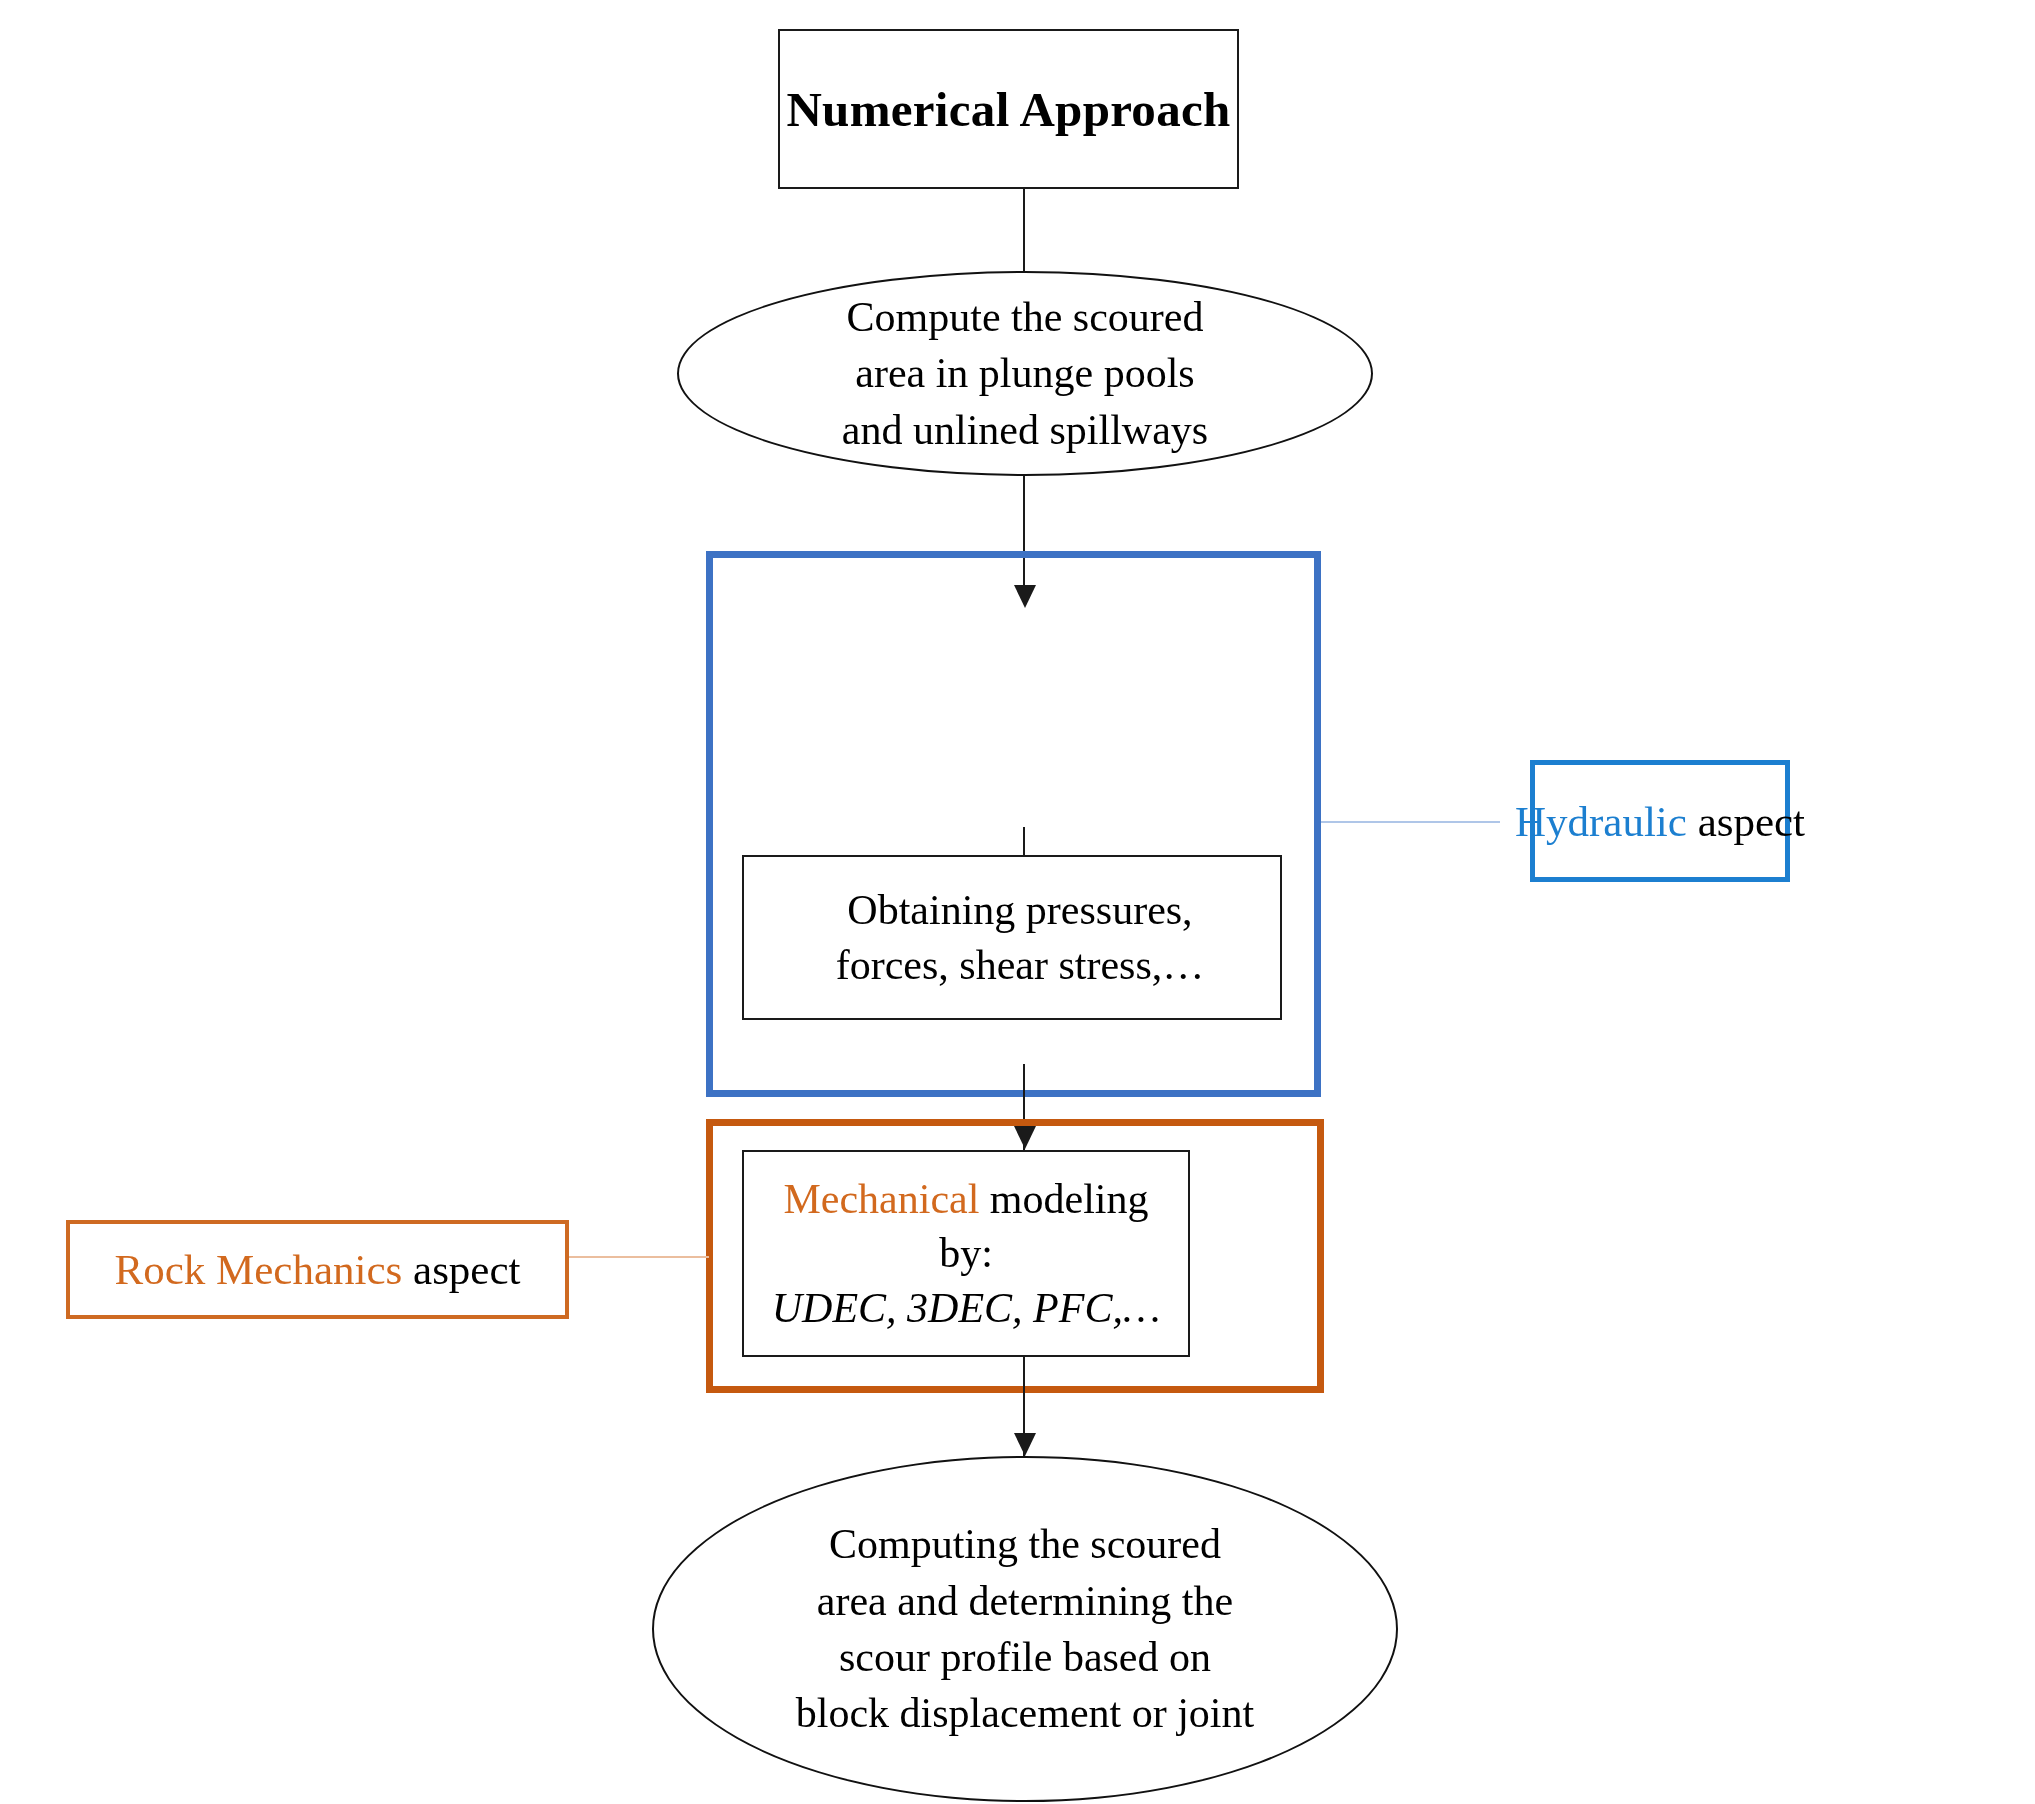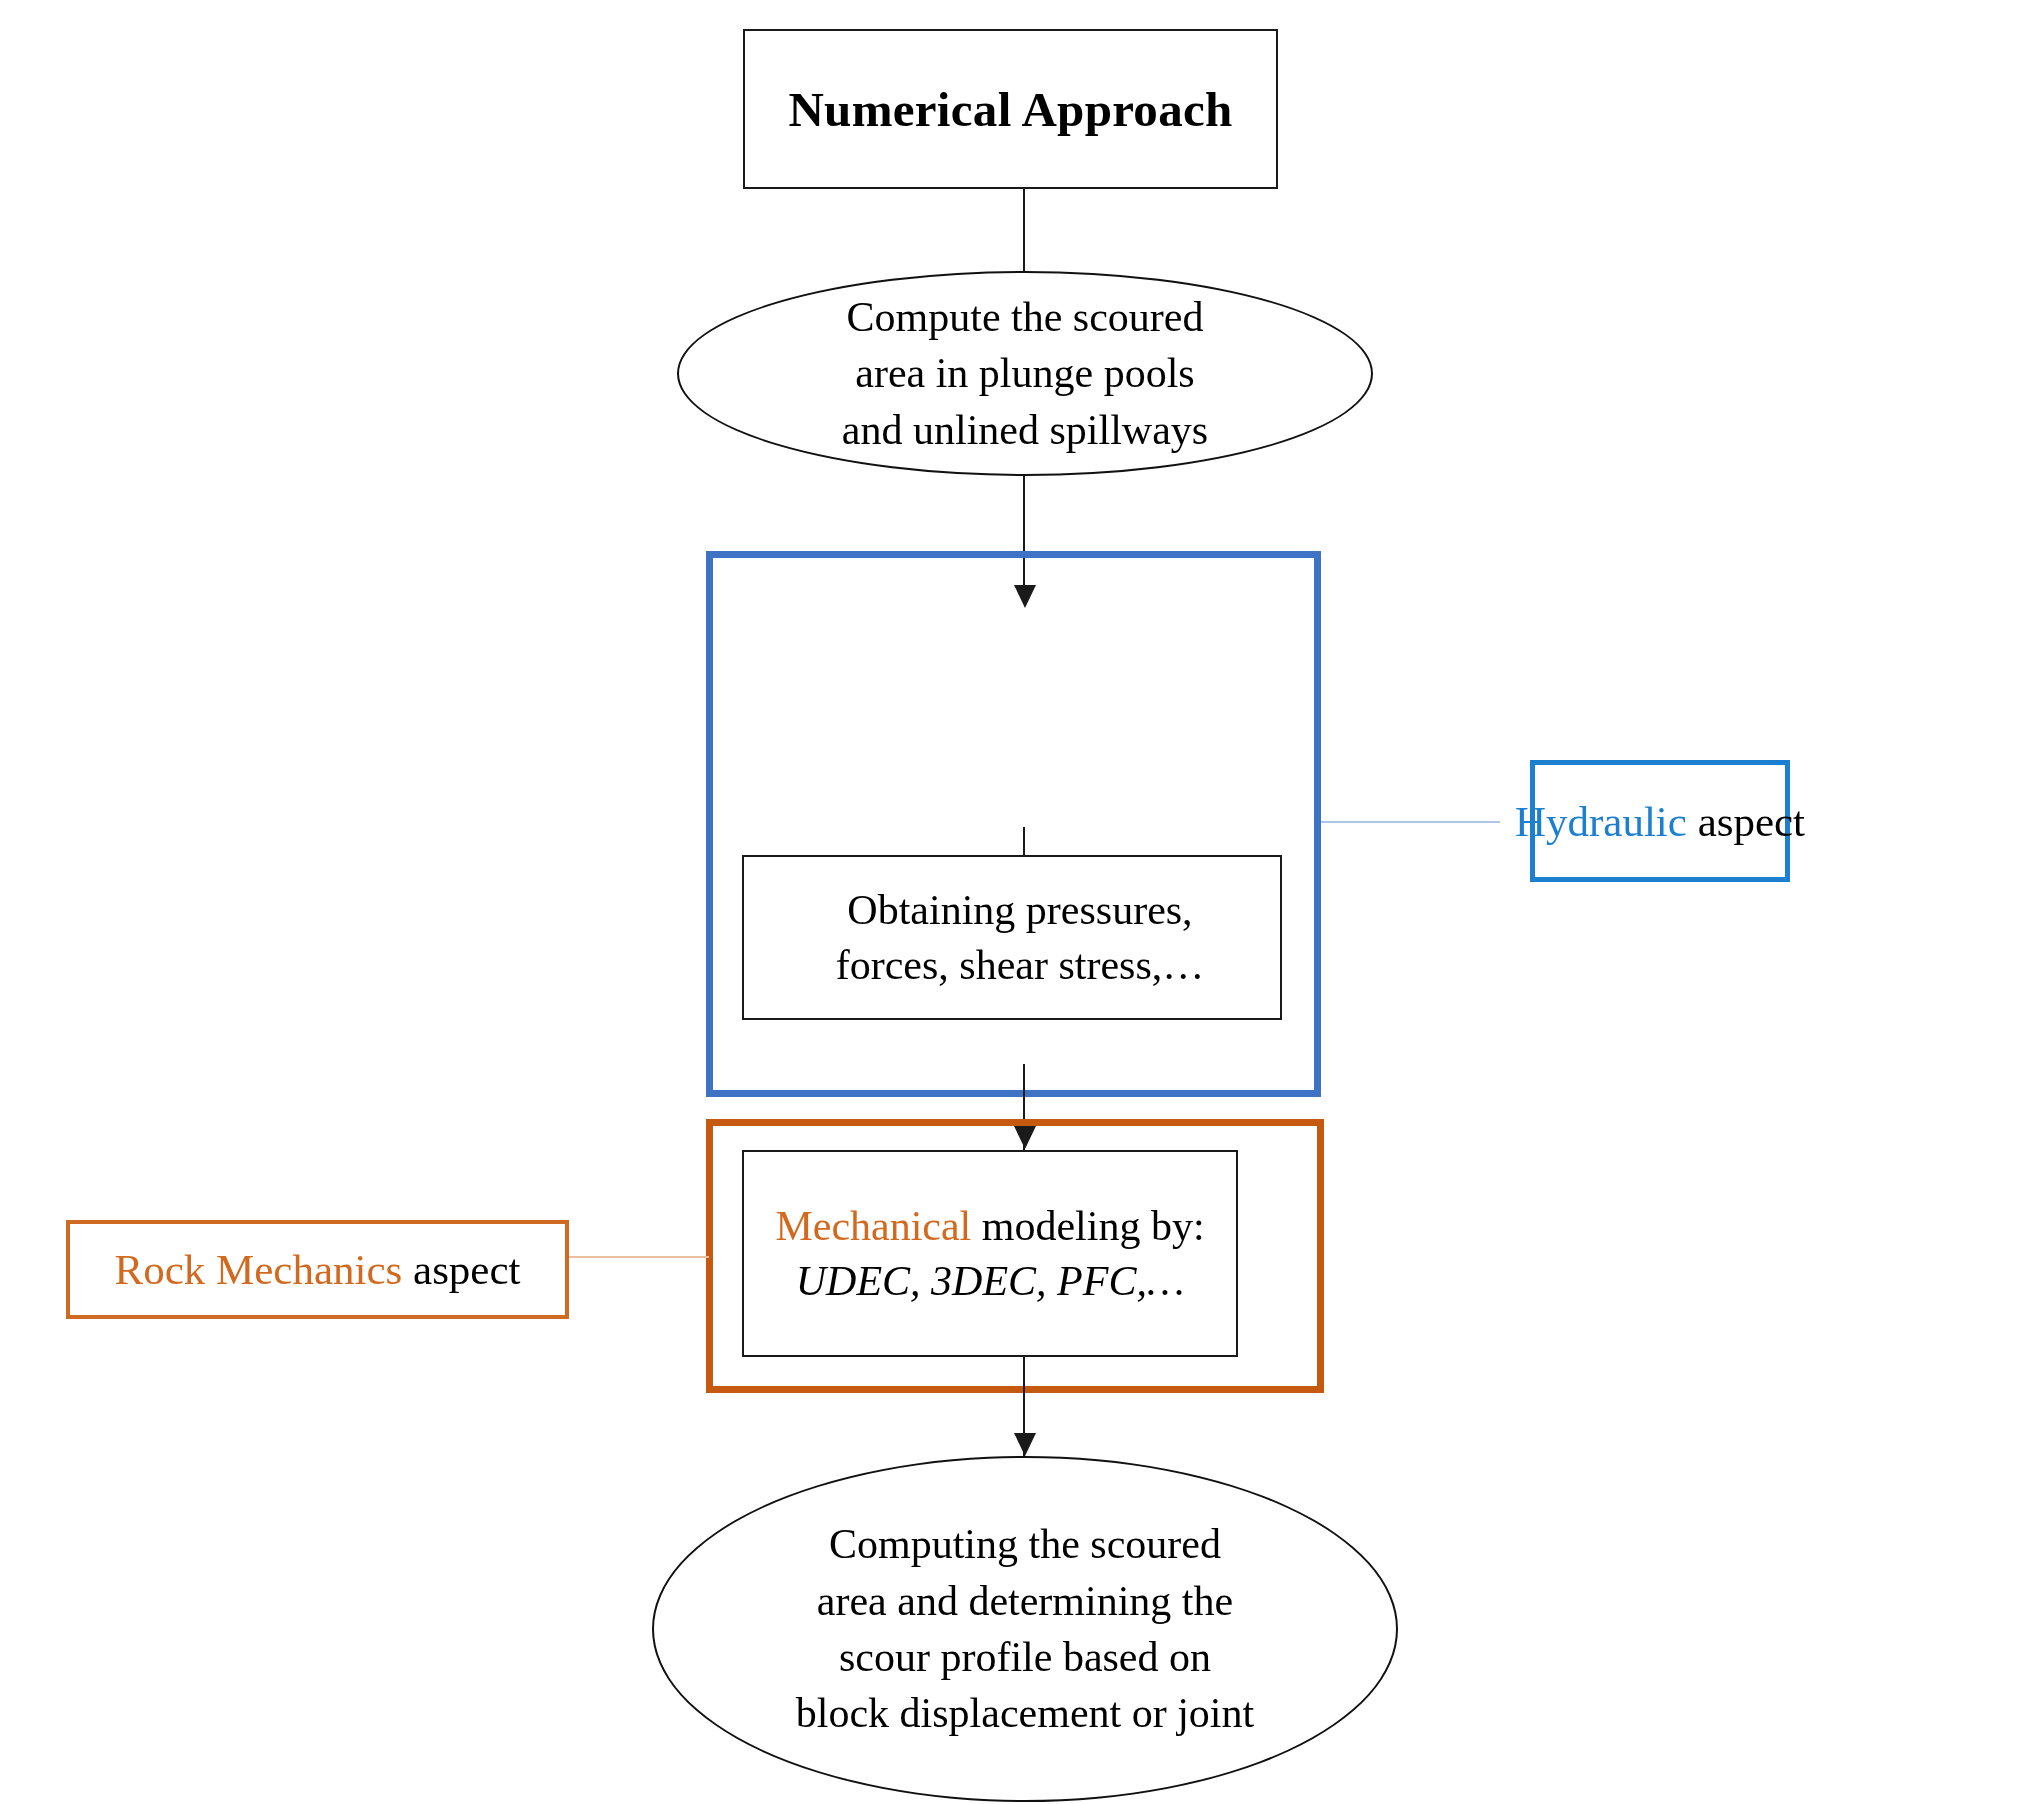--- a/index.html
+++ b/index.html
@@ -107,21 +107,21 @@
     height: 1.7px;
   }
   .leader-blue   { background: #AFC6E8; }
   .leader-orange { background: #EBBE9E; }
 </style>
 </head>
 <body>
 
 <div id="canvas">
 
-  <div class="node rect-node title-box" style="left:743px; top:29px; width:535px; height:160px;text-align:center;">
+  <div class="node rect-node title-box" style="left:778px; top:29px; width:461px; height:160px;text-align:center;">
     <span>Numerical Approach</span>
   </div>
 
   <div class="vline" style="left:1023px; top:189px; height:84px;"></div>
 
   <div class="node ellipse-node" style="left:677px; top:271px; width:696px; height:205px;">
     <div class="ellipse-text">
       <div>Compute the scoured</div>
       <div>area in plunge pools</div>
       <div>and unlined spillways</div>
@@ -142,21 +142,21 @@
       <div>Obtaining pressures,</div>
       <div>forces, shear stress,…</div>
     </div>
   </div>
 
   <div class="vline" style="left:1023px; top:1064px; height:138px;"></div>
   <div class="arrowhead" style="left:1014px; top:1126px;"></div>
 
   <div class="group-frame group-orange" style="left:706px; top:1119px; width:618px; height:274px;"></div>
 
-  <div class="node rect-node" style="left:742px; top:1150px; width:496px; height:207px;">
+  <div class="node rect-node" style="left:742px; top:1150px; width:448px; height:207px;">
     <div class="proc-text">
       <div><span class="kw-orange">Mechanical</span><span> modeling by:</span></div>
       <div class="ital">UDEC, 3DEC, PFC,…</div>
     </div>
   </div>
 
   <div class="vline" style="left:1023px; top:1357px; height:102px;"></div>
   <div class="arrowhead" style="left:1014px; top:1433px;"></div>
 
   <div class="node ellipse-node" style="left:652px; top:1456px; width:746px; height:346px;">

